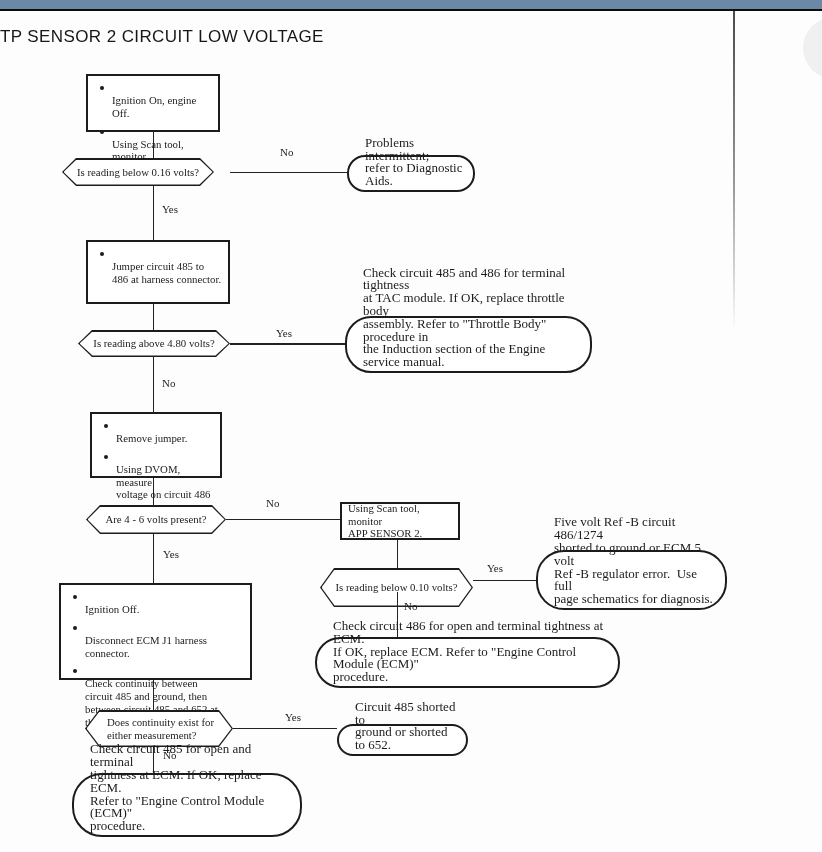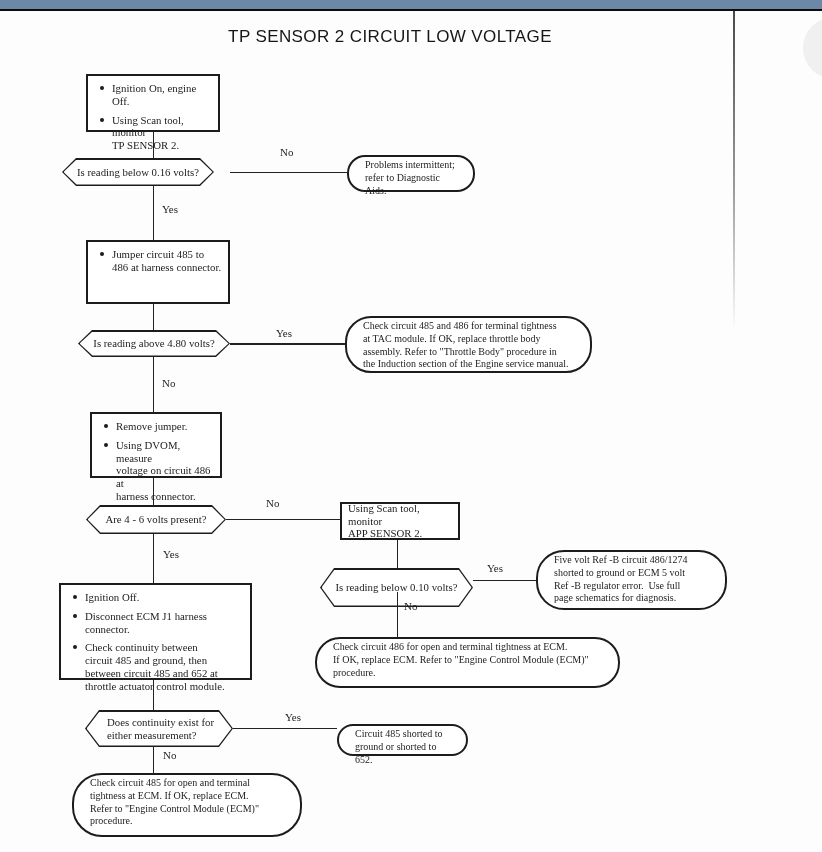--- a/index.html
+++ b/index.html
@@ -1,45 +1,45 @@
 <!DOCTYPE html>
 <html><head>
 <meta charset="utf-8">
 <style>
   html,body{margin:0;padding:0;background:#fff;}
   #canvas{position:relative;width:822px;height:852px;background:#fdfdfd;overflow:hidden;
           font-family:"Liberation Serif",serif;color:#1c1c1c;}
   .topbar{position:absolute;left:0;top:0;width:822px;height:9px;background:#6b88a6;
           border-bottom:2px solid #0d0d0d;}
-  .title{position:absolute;left:0;top:27px;width:780px;text-align:center;
+  .title{position:absolute;left:0;top:27px;width:780px;
          font-family:"Liberation Sans",sans-serif;font-size:17px;letter-spacing:.4px;color:#161616;}
   .edge-artifact{position:absolute;left:733px;top:11px;width:2px;height:320px;
          background:linear-gradient(#4a4a4a,#9a9a9a 55%,rgba(160,160,160,0));}
   .float-circle{position:absolute;left:803px;top:17px;width:62px;height:62px;border-radius:50%;
          background:#f0f0f0;}
   
   .box{position:absolute;box-sizing:border-box;border:2px solid #1c1c1c;background:#fff;
        font-size:10.8px;line-height:12.8px;}
   .box .inner{padding:6px 4px 4px 12px;display:flex;flex-direction:column;gap:6px;}
   .brow{display:flex;gap:8px;}
   .dot{flex:0 0 auto;width:4px;height:4px;border-radius:50%;background:#1c1c1c;margin-top:4px;}
-  .btxt{white-space:pre-wrap;}
+  .btxt{white-space:pre-wrap;margin-top:12px;}
   .plainbox{display:flex;align-items:center;padding:3px 6px;white-space:pre-wrap;}
   
   .hex{position:absolute;}
   .hex-outer{position:absolute;inset:0;background:#1c1c1c;
      clip-path:polygon(14px 0,calc(100% - 14px) 0,100% 50%,calc(100% - 14px) 100%,14px 100%,0 50%);}
   .hex-inner{position:absolute;inset:1.5px;background:#fff;
      clip-path:polygon(13px 0,calc(100% - 13px) 0,100% 50%,calc(100% - 13px) 100%,13px 100%,0 50%);}
   .hex-label{position:absolute;inset:0;display:flex;align-items:center;justify-content:center;
      font-size:10.8px;line-height:12.5px;white-space:pre-wrap;}
   .hex-label.left{justify-content:flex-start;padding-left:22px;}
   
   .pill{position:absolute;box-sizing:border-box;border:2px solid #1c1c1c;background:#fff;
-        display:flex;align-items:flex-start;font-size:10px;line-height:12.8px;}
+        display:flex;align-items:flex-end;font-size:13px;line-height:12.8px;}
   .pill .ptxt{white-space:pre-wrap;padding:2px 10px 2px 16px;}
   
   .lv{position:absolute;width:1.5px;background:#222;}
   .lh{position:absolute;height:1.5px;background:#222;}
   .elabel{position:absolute;font-size:11px;color:#1c1c1c;}
 </style>
 </head>
 <body>
 
 <div id="canvas">

